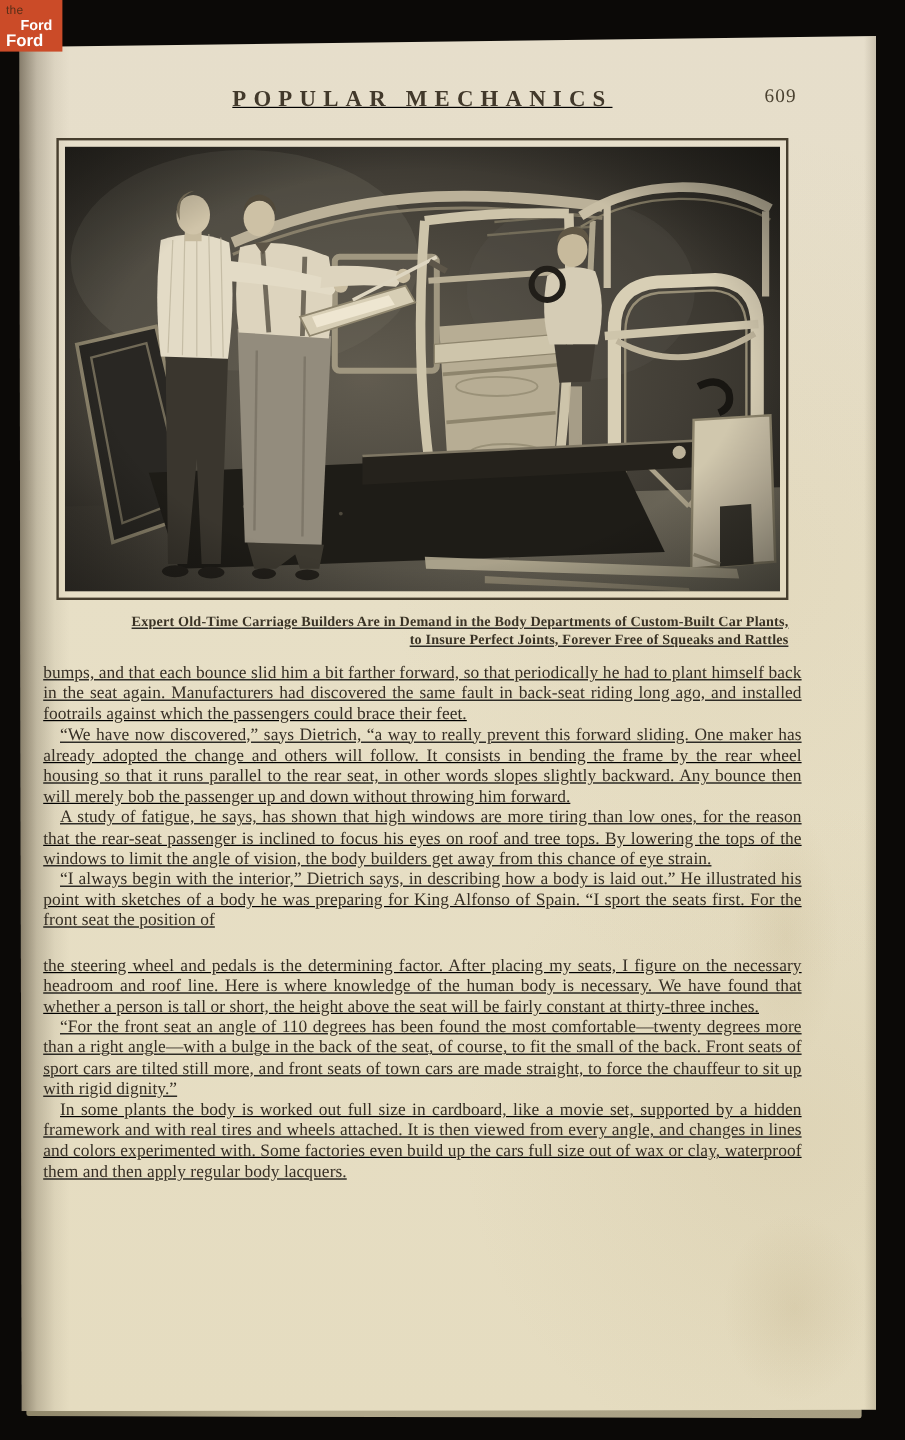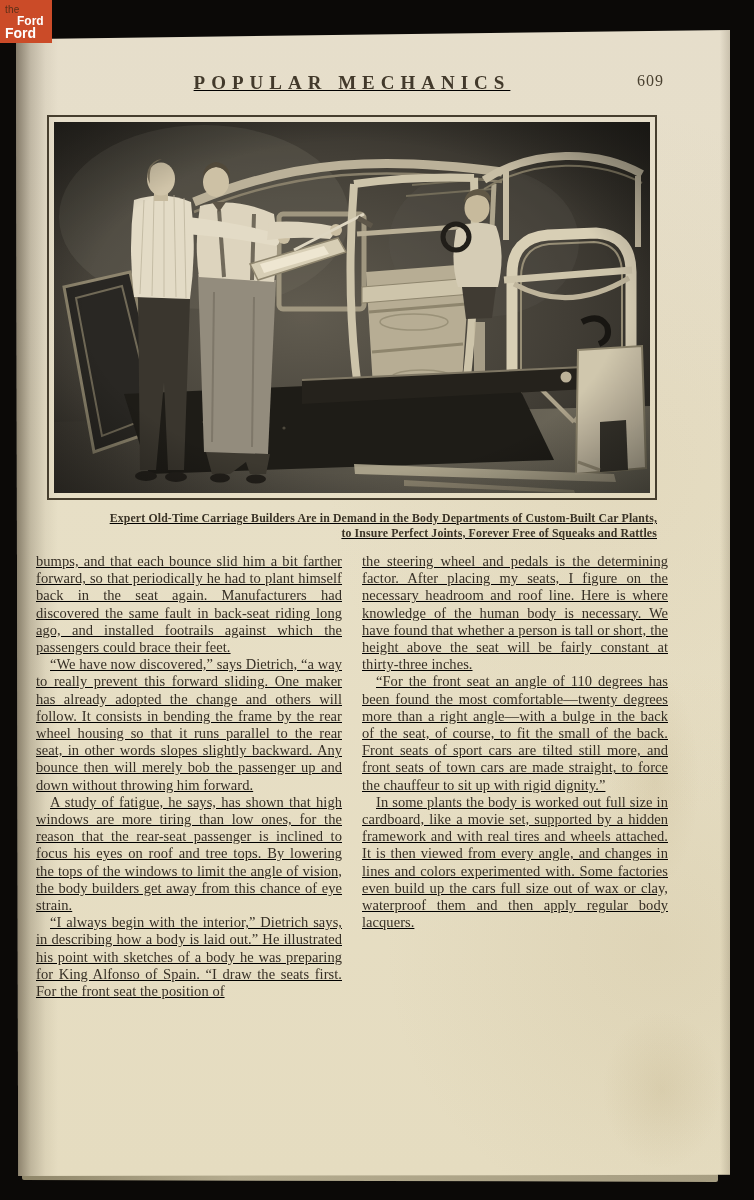--- a/index.html
+++ b/index.html
@@ -65,21 +65,21 @@
     border:2px solid #463e2e; padding:5px; background:transparent;
   }
   .photo {
     width:596px; height:371px; position:relative; overflow:hidden;
     filter:sepia(0.13) saturate(0.92) contrast(0.98);
   }
   .photo svg { display:block; width:100%; height:100%; }
   .caption { margin-top:11px; text-align:right; font-weight:700; font-size:11.8px; line-height:14.5px; color:#3a3326; letter-spacing:0.15px; }
 
   
-  .columns { display:flex; gap:20px; margin-top:13px; }
+  .columns { display:flex; gap:20px; margin-top:13px;flex-direction:column; }
   .col { flex:1 1 0; text-align:justify; font-size:14.5px; line-height:17.2px; color:#362f25; letter-spacing:0.05px; }
   .col p { text-indent:14px; }
   .col p:first-child { text-indent:0; }
   .stain1 { position:absolute; right:30px; top:640px; width:90px; height:220px; background:radial-gradient(ellipse at center, rgba(150,125,70,0.10), transparent 70%); pointer-events:none;}
   .stain2 { position:absolute; right:8px; top:980px; width:120px; height:160px; background:radial-gradient(ellipse at center, rgba(150,125,70,0.12), transparent 70%); pointer-events:none;}
 </style>
 </head>
 <body>
 
 <div class="archive-logo">
@@ -237,21 +237,21 @@
         <div>Expert Old-Time Carriage Builders Are in Demand in the Body Departments of Custom-Built Car Plants,</div>
         <div>to Insure Perfect Joints, Forever Free of Squeaks and Rattles</div>
       </div>
     </div>
 
     <div class="columns">
       <div class="col">
           <p>bumps, and that each bounce slid him a bit farther forward, so that periodically he had to plant himself back in the seat again.  Manufacturers had discovered the same fault in back-seat riding long ago, and installed footrails against which the passengers could brace their feet.</p>
           <p>“We have now discovered,” says Dietrich, “a way to really prevent this forward sliding.  One maker has already adopted the change and others will follow.  It consists in bending the frame by the rear wheel housing so that it runs parallel to the rear seat, in other words slopes slightly backward.  Any bounce then will merely bob the passenger up and down without throwing him forward.</p>
           <p>A study of fatigue, he says, has shown that high windows are more tiring than low ones, for the reason that the rear-seat passenger is inclined to focus his eyes on roof and tree tops.  By lowering the tops of the windows to limit the angle of vision, the body builders get away from this chance of eye strain.</p>
-          <p>“I always begin with the interior,” Dietrich says, in describing how a body is laid out.”  He illustrated his point with sketches of a body he was preparing for King Alfonso of Spain.  “I draw the seats first.  For the front seat the position of</p>
+          <p>“I always begin with the interior,” Dietrich says, in describing how a body is laid out.”  He illustrated his point with sketches of a body he was preparing for King Alfonso of Spain.  “I sport the seats first.  For the front seat the position of</p>
         </div>
       <div class="col">
           <p>the steering wheel and pedals is the determining factor.  After placing my seats, I figure on the necessary headroom and roof line.  Here is where knowledge of the human body is necessary.  We have found that whether a person is tall or short, the height above the seat will be fairly constant at thirty-three inches.</p>
           <p>“For the front seat an angle of 110 degrees has been found the most comfortable—twenty degrees more than a right angle—with a bulge in the back of the seat, of course, to fit the small of the back.  Front seats of sport cars are tilted still more, and front seats of town cars are made straight, to force the chauffeur to sit up with rigid dignity.”</p>
           <p>In some plants the body is worked out full size in cardboard, like a movie set, supported by a hidden framework and with real tires and wheels attached.  It is then viewed from every angle, and changes in lines and colors experimented with.  Some factories even build up the cars full size out of wax or clay, waterproof them and then apply regular body lacquers.</p>
         </div>
     </div>
 
   </div>
 </div>

